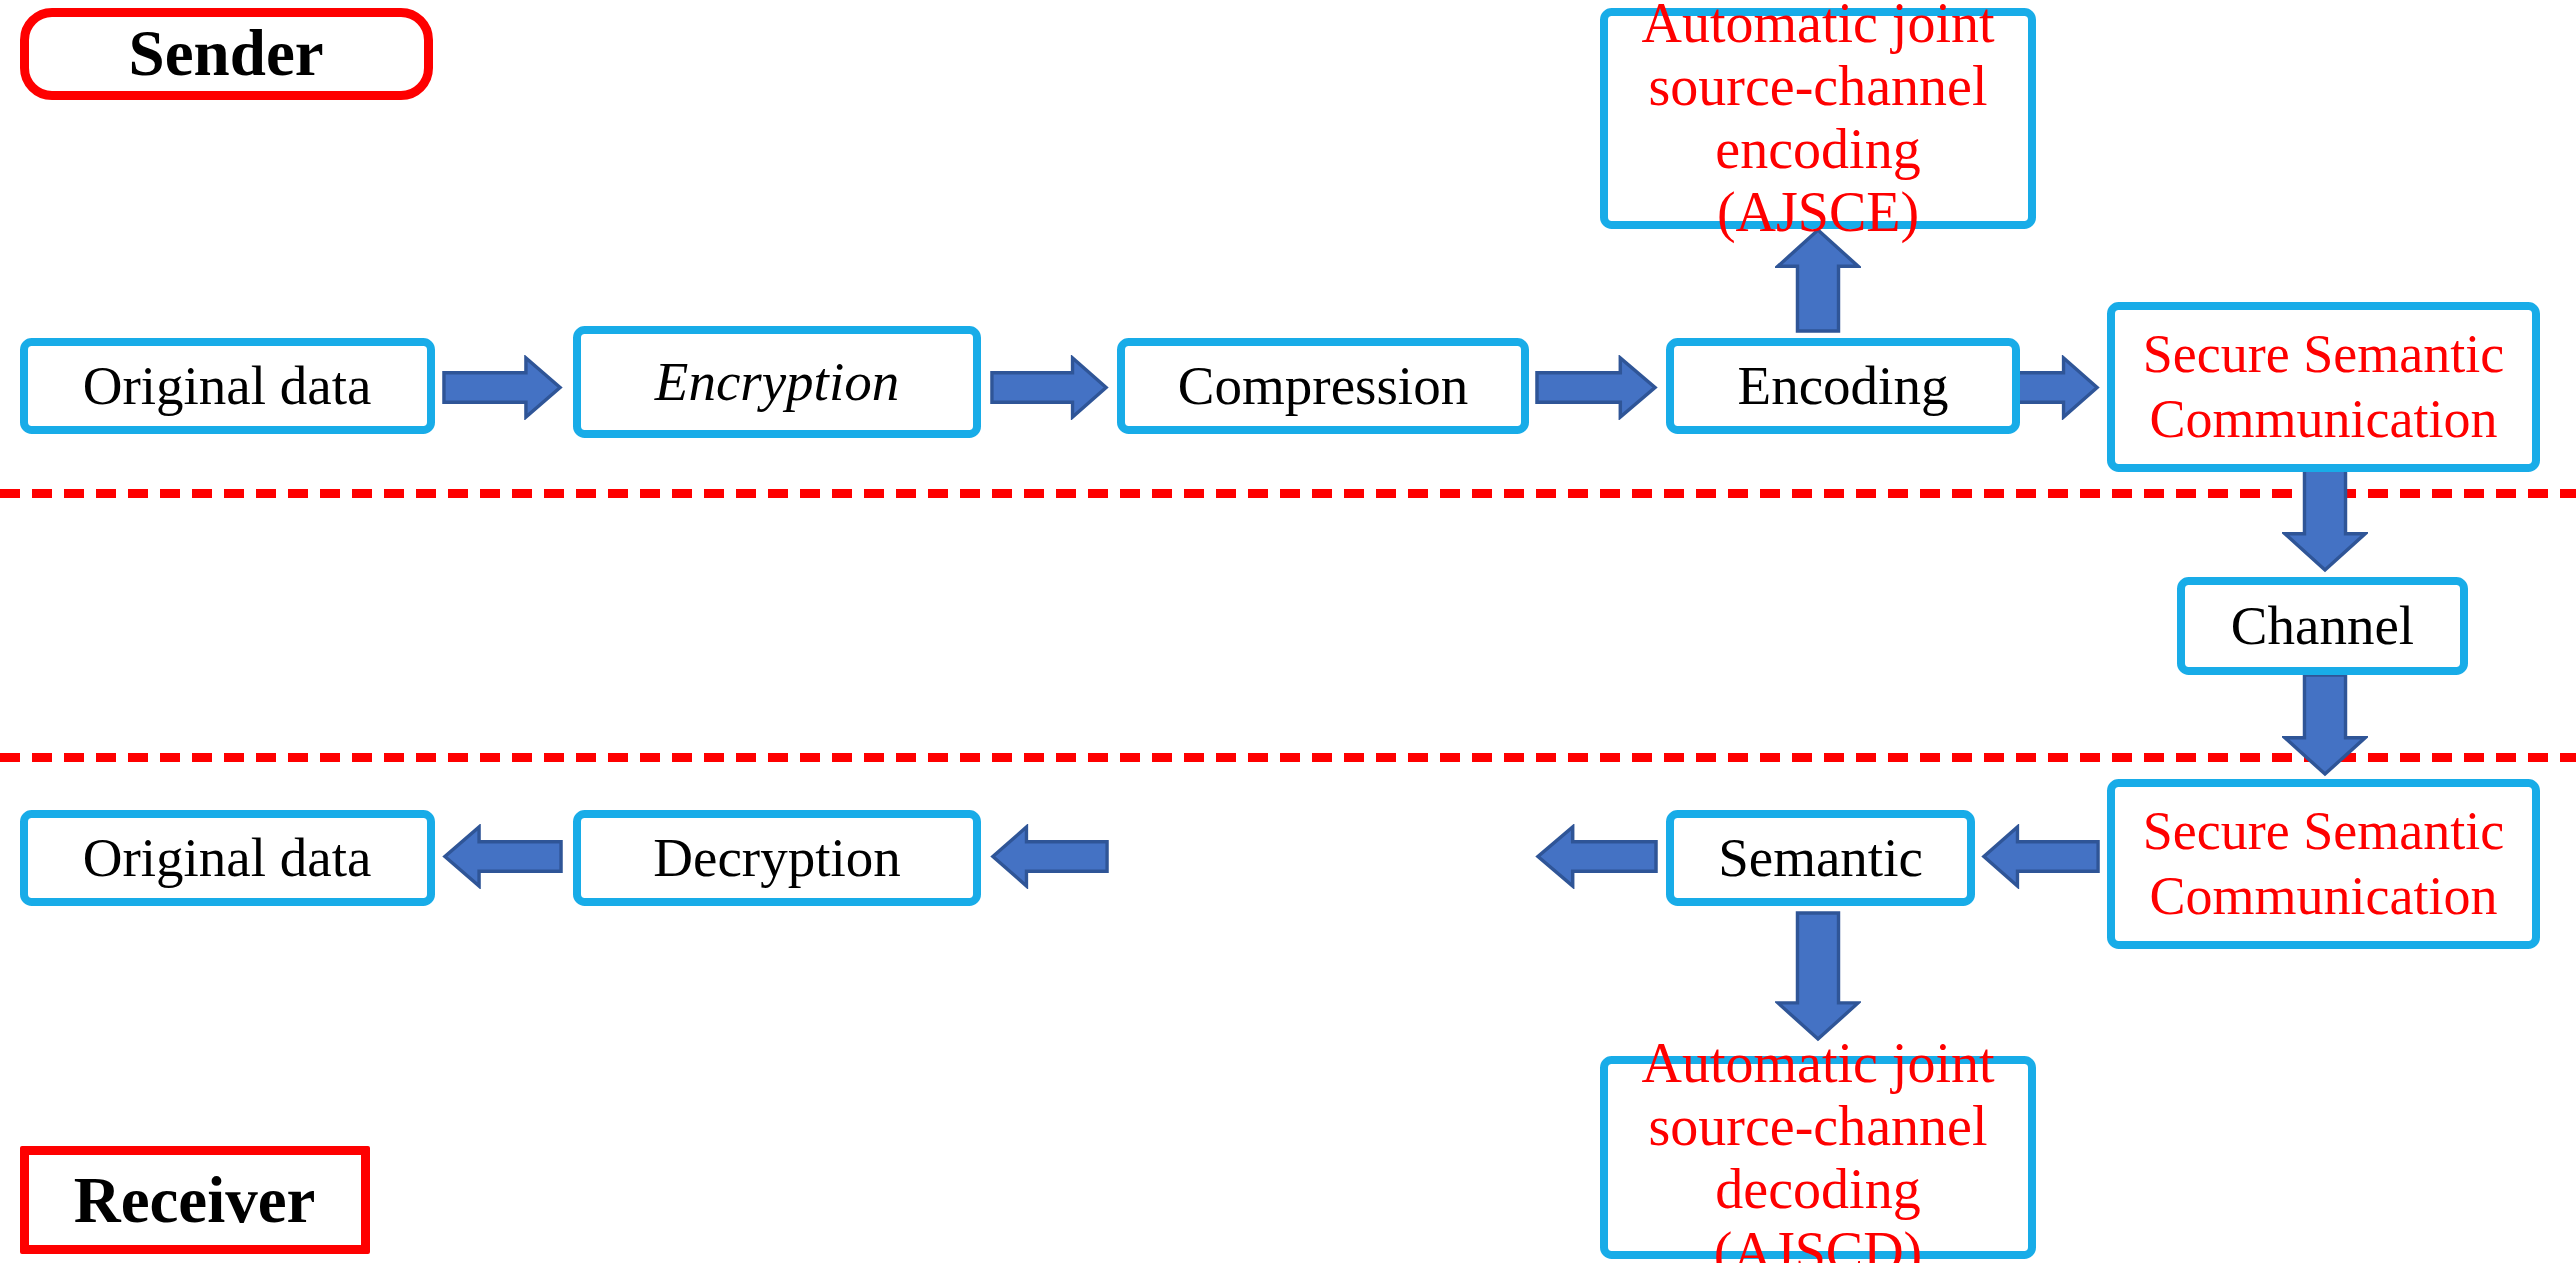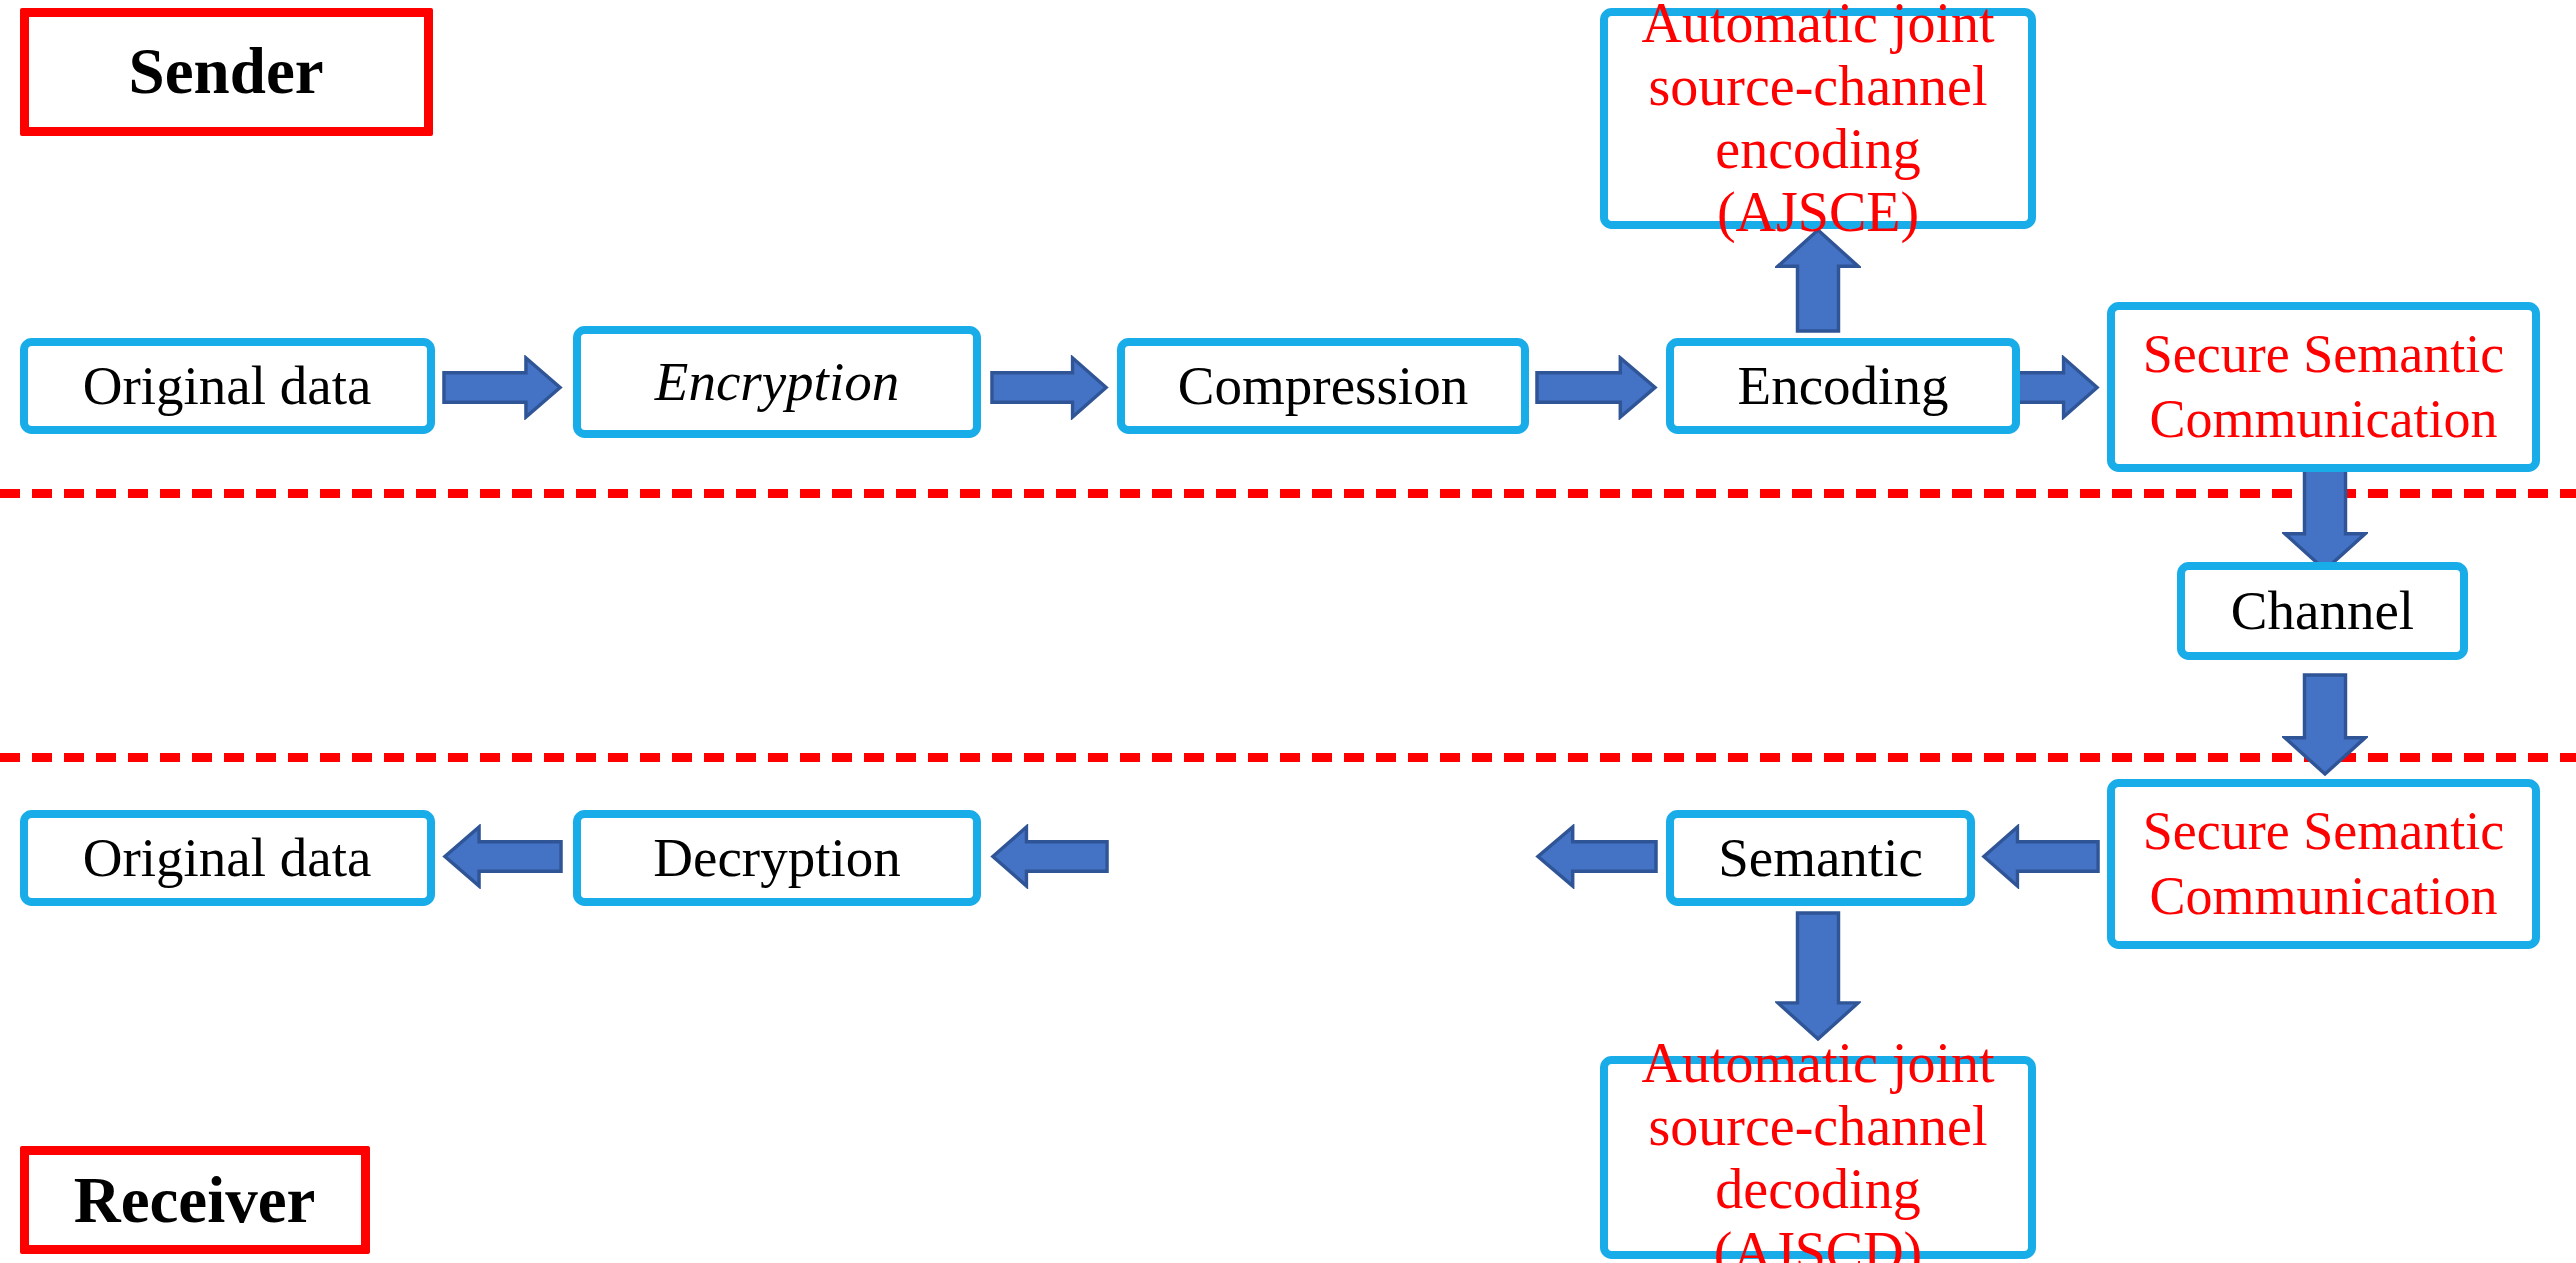--- a/index.html
+++ b/index.html
@@ -70,21 +70,21 @@
     stroke: #2f5597;
     stroke-width: 3.5;
     stroke-linejoin: miter;
   }
 </style>
 </head>
 <body>
 
 <div id="canvas">
 
-  <div class="box red-label-box" style="left:19.6px; top:7.8px; width:413px; height:128px;">
+  <div class="box red-label-box" style="left:19.6px; top:7.8px; width:413px; height:92px;border-radius:32px;">
     <span>Sender</span>
   </div>
 
   <div class="box cyan-box red-text multiline ajsc-text" style="left:1600px; top:7.8px; width:436px; height:221px;">
     <div>
       <span>Automatic joint</span>
       <span>source-channel</span>
       <span>encoding (AJSCE)</span>
     </div>
   </div>
@@ -131,21 +131,21 @@
       <span>Communication</span>
     </div>
   </div>
 
   <div class="dash-line" style="top:489px;"></div>
 
   <svg class="arrow" style="left:2282px; top:467px;" width="86" height="106" viewBox="0 0 88 108" preserveAspectRatio="none">
     <polygon points="23,2 65,2 65,68 85,68 44,105 3,68 23,68"></polygon>
   </svg>
 
-  <div class="box cyan-box" style="left:2177px; top:562px; width:291px; height:98px;">
+  <div class="box cyan-box" style="left:2177px; top:577px; width:291px; height:98px;">
     <span>Channel</span>
   </div>
 
   <svg class="arrow" style="left:2282px; top:673px;" width="86" height="104" viewBox="0 0 88 106" preserveAspectRatio="none">
     <polygon points="23,2 65,2 65,66 85,66 44,103 3,66 23,66"></polygon>
   </svg>
 
   <div class="dash-line" style="top:753px;"></div>
 
   <div class="box cyan-box red-text multiline ssc-text" style="left:2107px; top:779px; width:433px; height:170px;">

